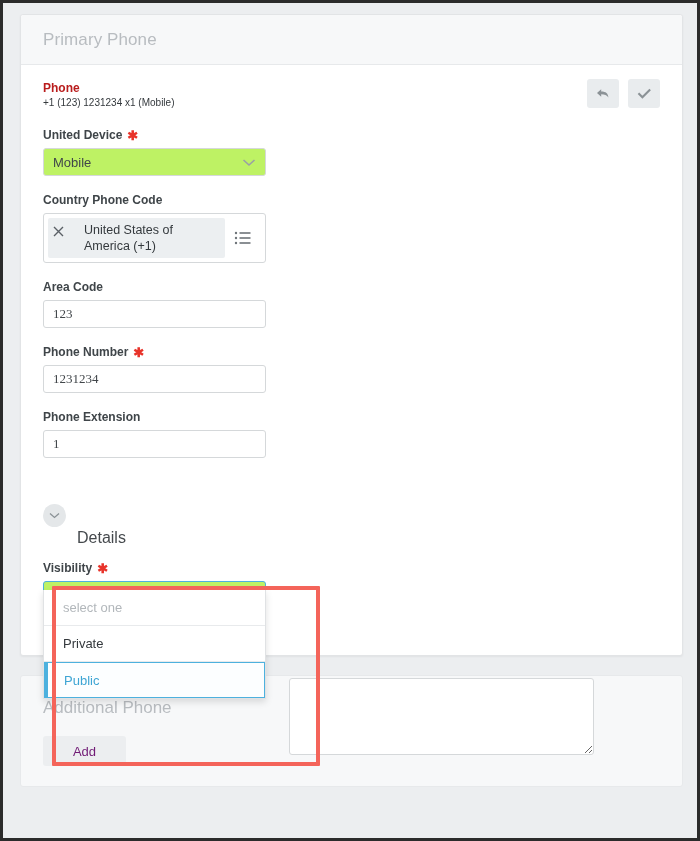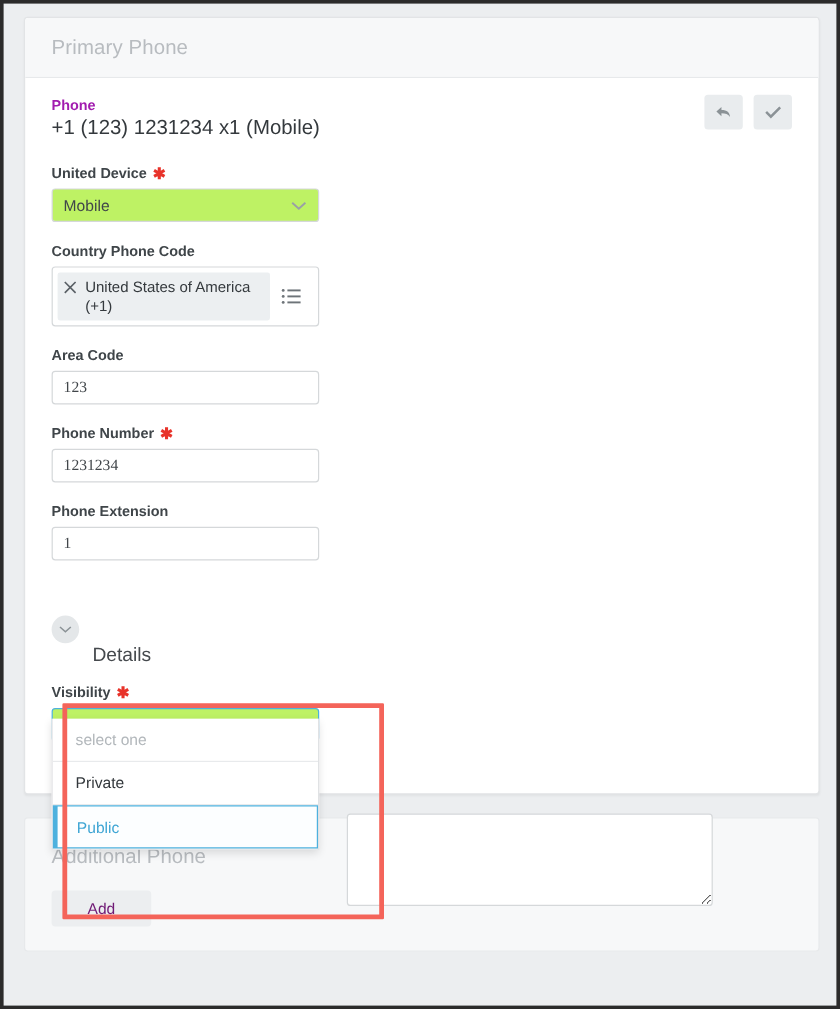--- a/index.html
+++ b/index.html
@@ -67,25 +67,25 @@
     justify-content: center;
     cursor: pointer;
     padding: 0;
   }
   .act-btn svg { display: block; }
 
   
   .ro-label {
     font-size: 12px;
     font-weight: bold;
-    color: #a21caf;
+    color: #b91c1c;
     margin-bottom: 2px;
   }
   .ro-value {
-    font-size: 17px;
+    font-size: 10px;
     color: #34393d;
     margin-bottom: 20px;
   }
 
   
   .field { margin-bottom: 17px; }
   .field-label {
     font-size: 12px;
     font-weight: bold;
     color: #3f4549;
@@ -134,21 +134,21 @@
     padding: 4px;
     cursor: text;
   }
   .pill {
     flex: 1;
     background: #eceff1;
     border-radius: 2px;
     display: flex;
     align-items: flex-start;
     padding: 4px 6px 4px 5px;
-    gap: 7px;
+    gap: 20px;
   }
   .pill-x {
     flex: none;
     margin-top: 1px;
     cursor: pointer;
     color: #5a6066;
   }
   .pill-text {
     font-size: 12.5px;
     color: #34393d;

